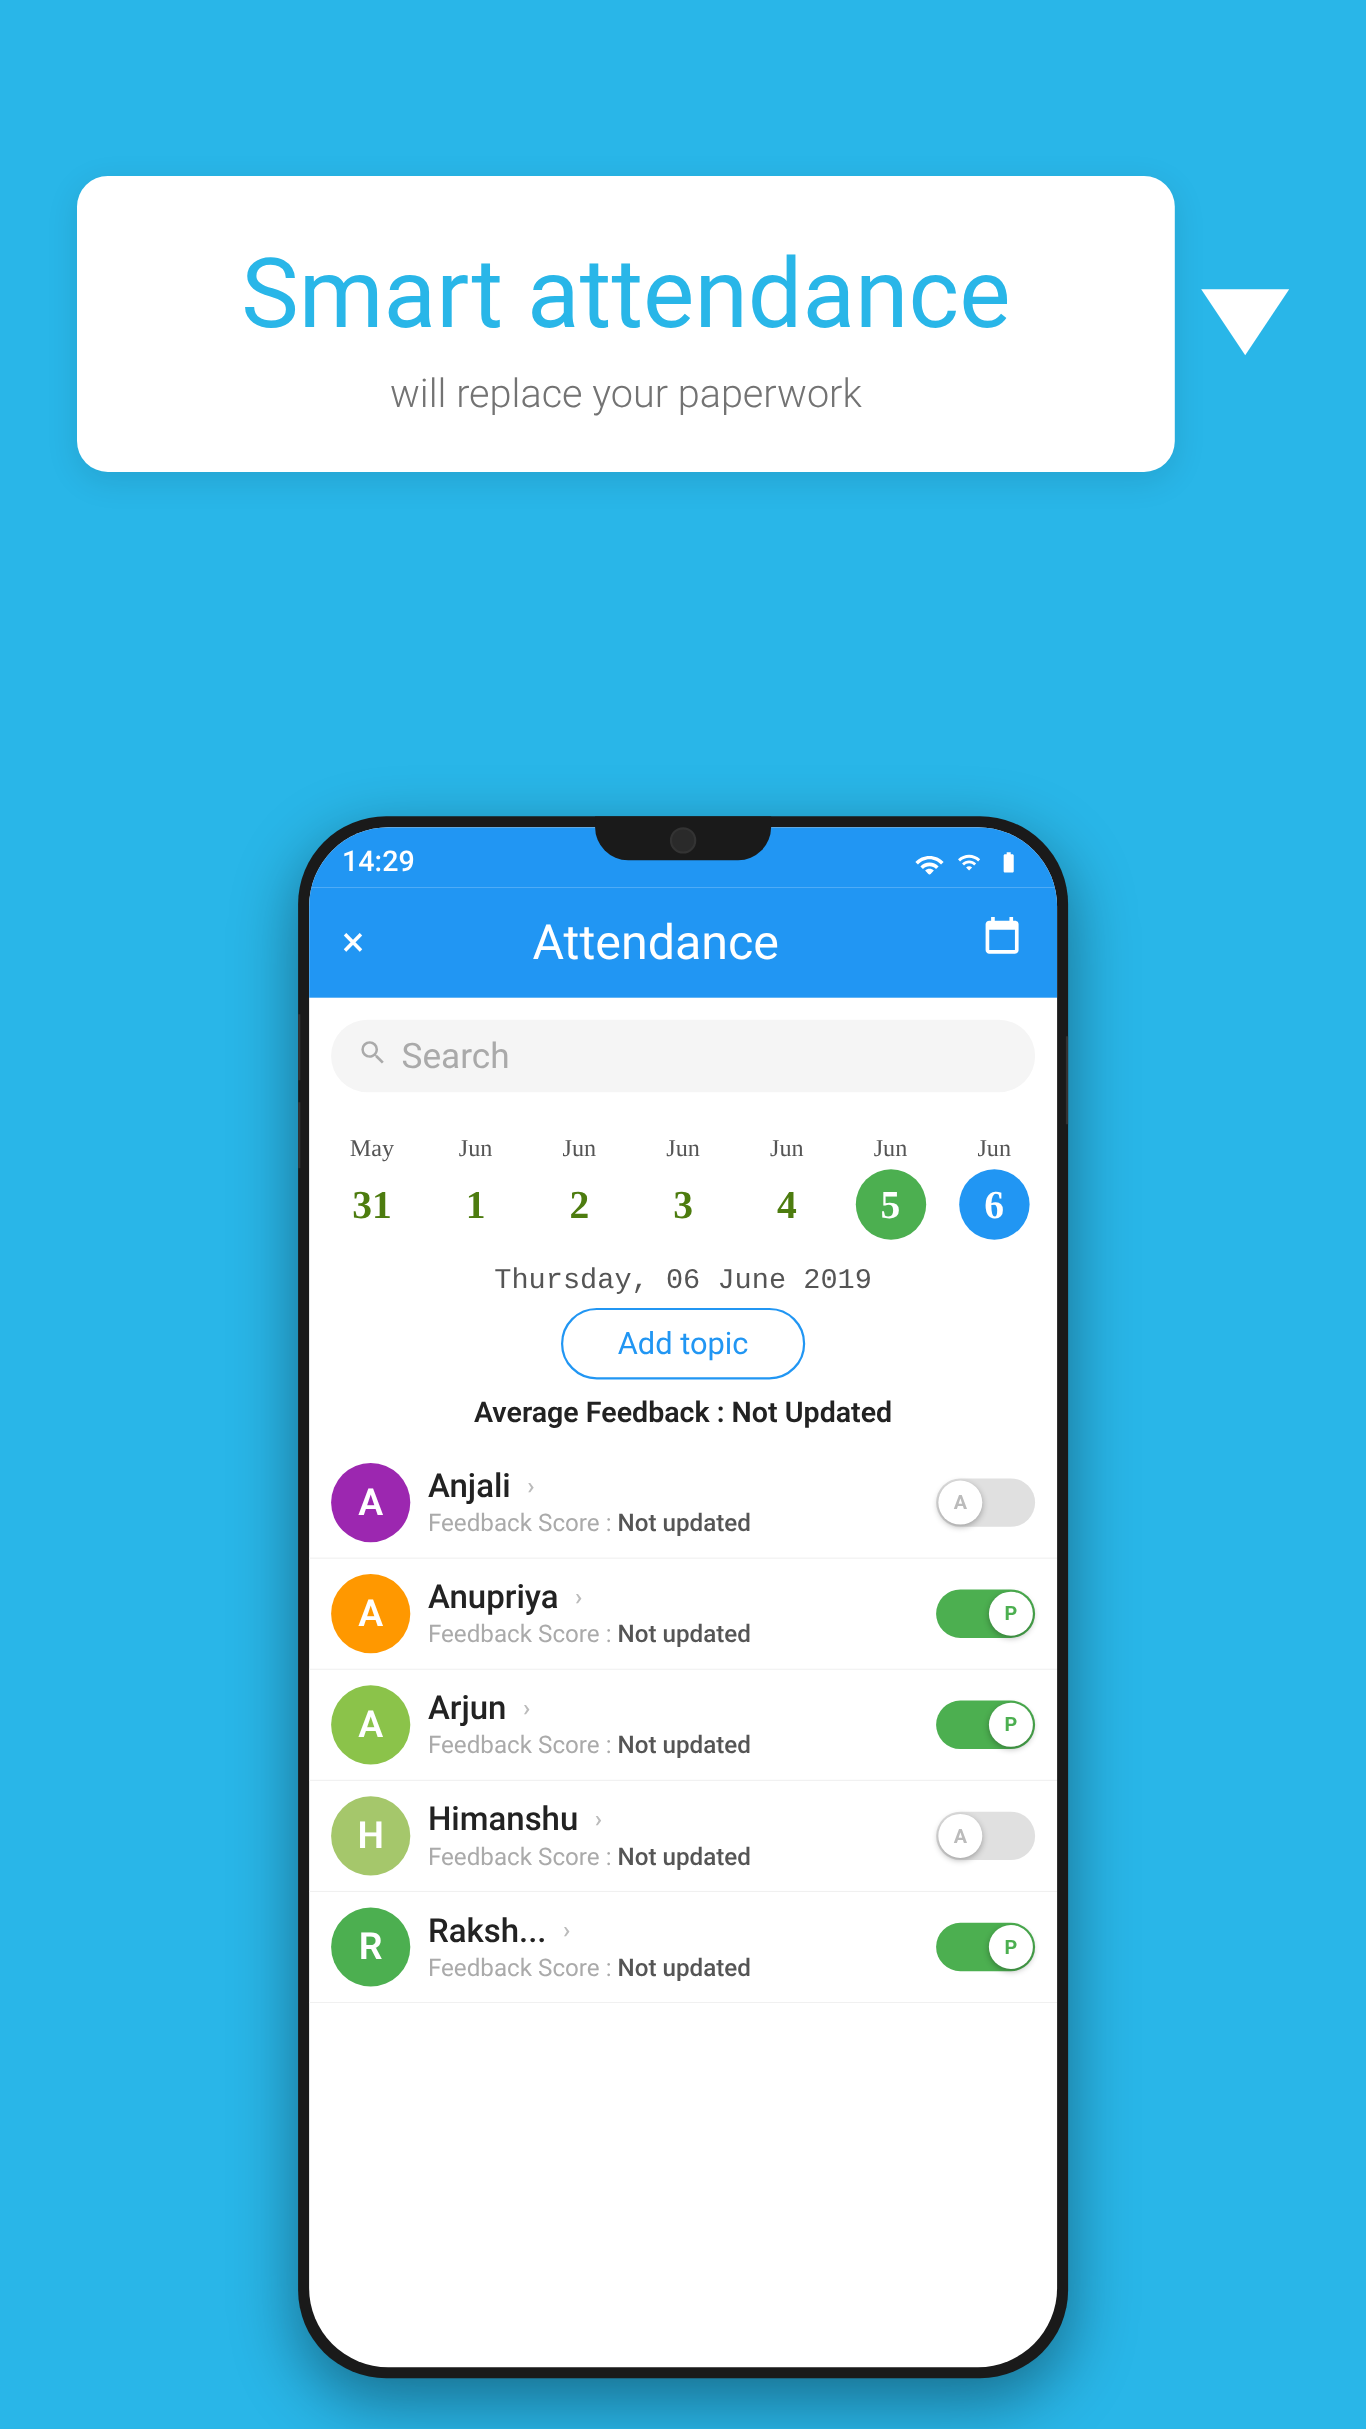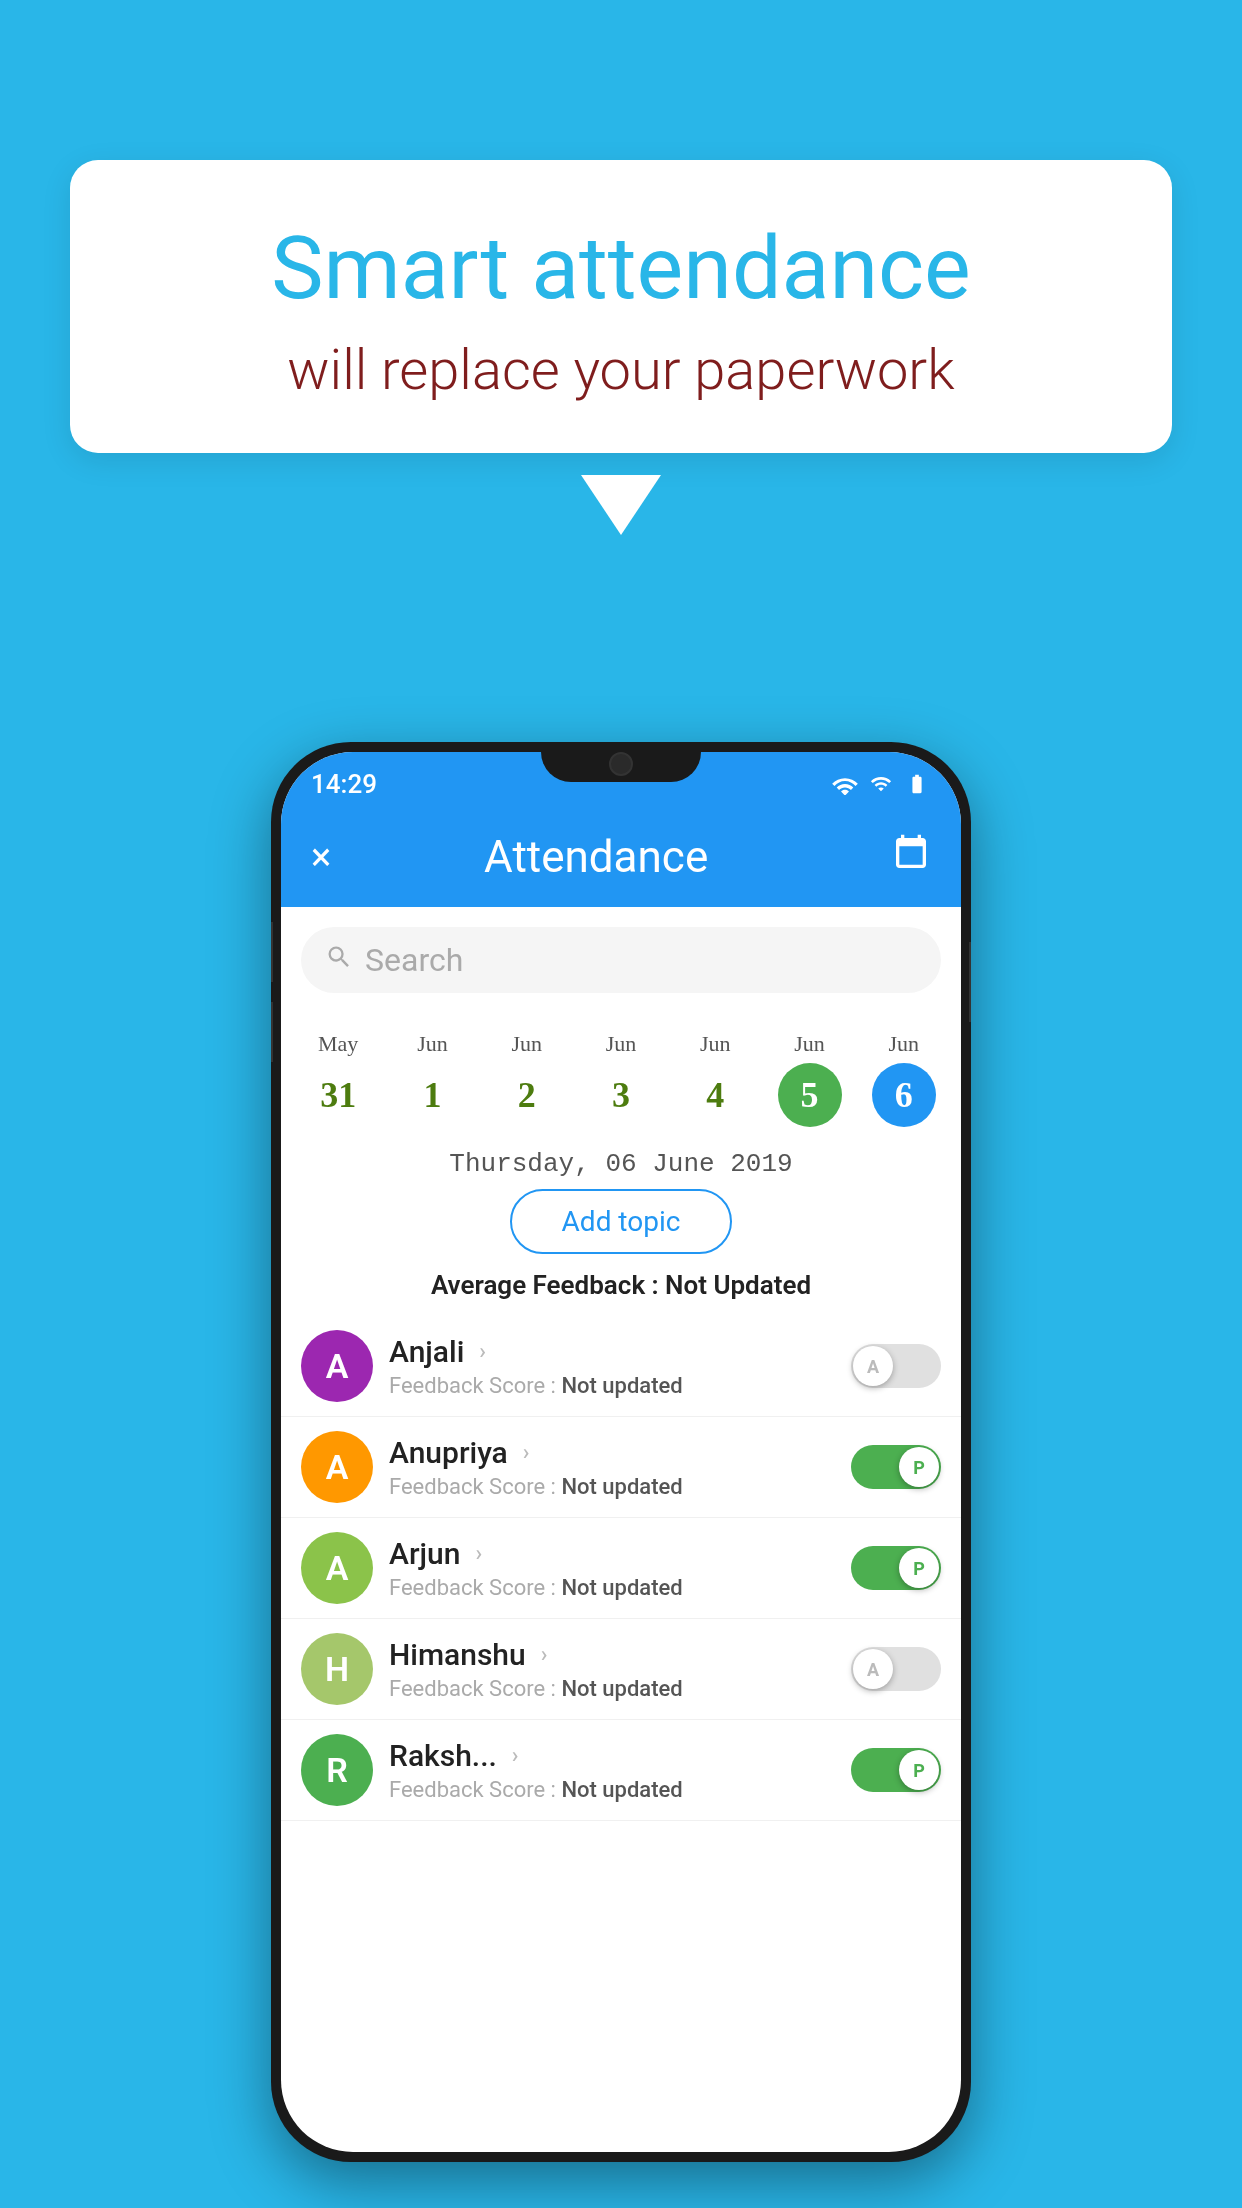--- a/index.html
+++ b/index.html
@@ -13,21 +13,21 @@
       position: relative;
     }
 
     
     .speech-bubble-container {
       position: absolute;
       top: 160px;
       left: 70px;
       right: 70px;
       display: flex;
-      flex-direction: column;
+      flex-direction: row;
       align-items: center;
       gap: 24px;
     }
 
     .speech-bubble {
       background: white;
       border-radius: 28px;
       padding: 60px 60px 50px;
       width: 100%;
       text-align: center;
@@ -36,22 +36,22 @@
 
     .speech-bubble-title {
       font-size: 88px;
       color: #29b6e8;
       font-weight: 400;
       line-height: 1.1;
       margin-bottom: 20px;
     }
 
     .speech-bubble-subtitle {
-      font-size: 56px;
-      color: #7f1d1d;
+      font-size: 36px;
+      color: #737373;
       font-weight: 300;
     }
 
     .speech-bubble-tail {
       width: 0;
       height: 0;
       border-left: 40px solid transparent;
       border-right: 40px solid transparent;
       border-top: 60px solid white;
       margin-top: -2px;

